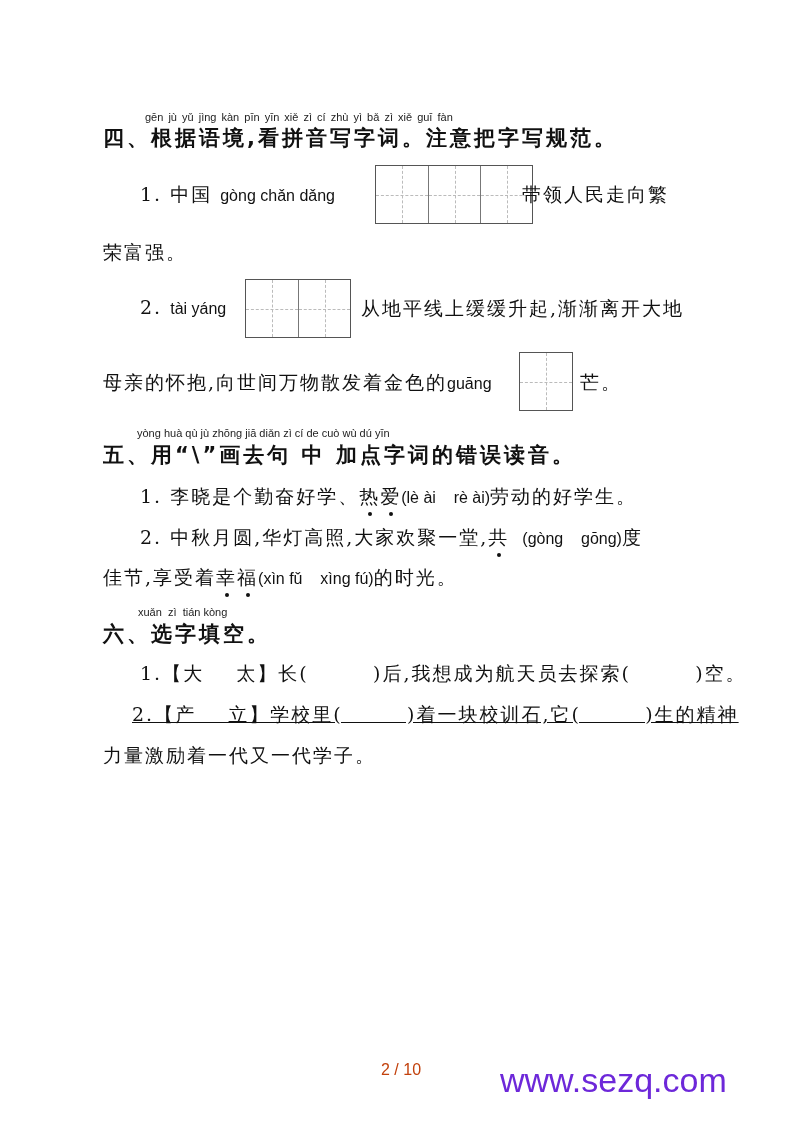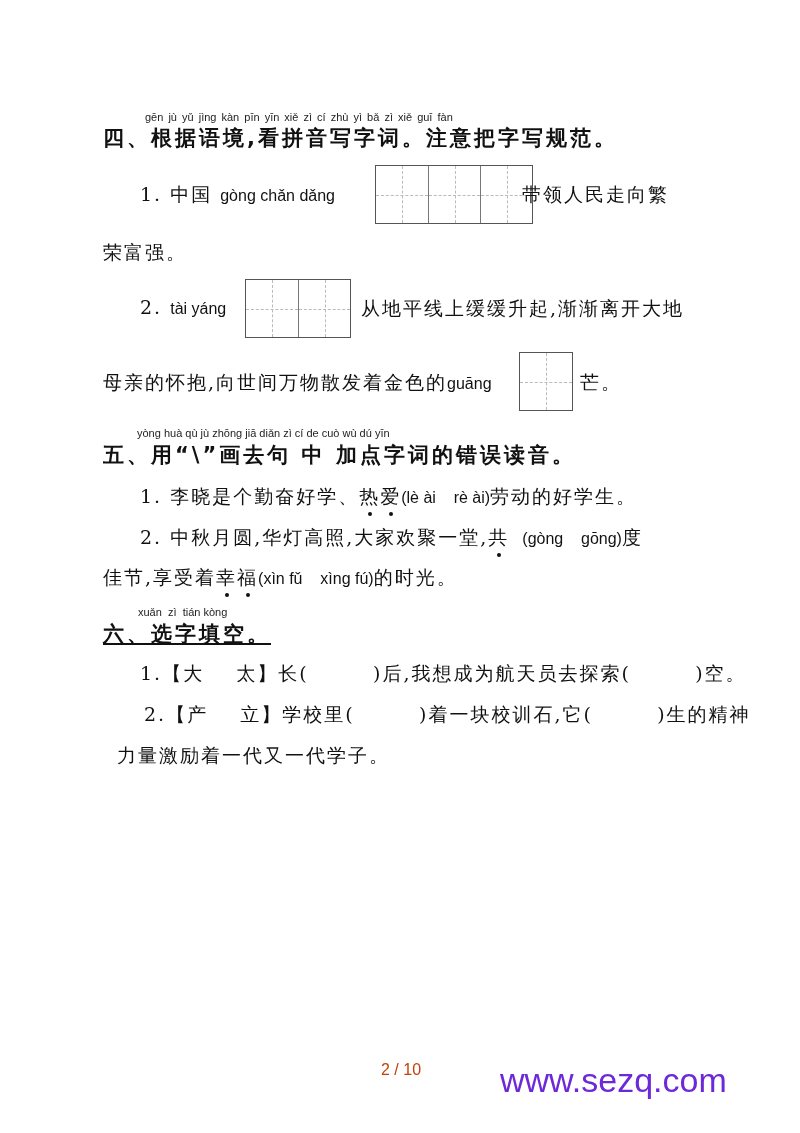--- a/index.html
+++ b/index.html
@@ -64,20 +64,20 @@
 </div>
 
 <div class="abs line" style="left:140px; top:525px;">
   <span>2. 中秋月圆,华灯高照,大家欢聚一堂,</span><span class="dot">共</span><span class="pin" style="white-space:pre;margin-left:13px;">(gòng    gōng)</span><span>度</span>
 </div>
 <div class="abs line" style="left:103px; top:565px;">
   <span>佳节,享受着</span><span class="dot">幸</span><span class="dot">福</span><span class="pin" style="white-space:pre;">(xìn fǔ    xìng fú)</span><span>的时光。</span>
 </div>
 
 <div class="abs py" style="left:138px; top:606px; white-space:pre;">xuǎn  zì  tián kòng</div>
-<div class="abs heading" style="left:103px; top:620px;text-decoration:underline;">六、选字填空。</div>
+<div class="abs heading" style="left:103px; top:620px;">六、选字填空。</div>
 
 <div class="abs line" style="left:140px; top:661px; white-space:pre;">1.【大    太】长(        )后,我想成为航天员去探索(        )空。</div>
-<div class="abs line" style="left:144px; top:702px; white-space:pre;">2.【产    立】学校里(        )着一块校训石,它(        )生的精神</div>
-<div class="abs line" style="left:103px; top:743px;margin-left:14px;">力量激励着一代又一代学子。</div>
+<div class="abs line" style="left:132px; top:702px; white-space:pre;text-decoration:underline;">2.【产    立】学校里(        )着一块校训石,它(        )生的精神</div>
+<div class="abs line" style="left:103px; top:743px;">力量激励着一代又一代学子。</div>
 
 <div class="abs pager" style="left:381px; top:1061px;">2 / 10</div>
 <div class="abs watermark" style="left:500px; top:1061px;">www.sezq.com</div>
 
 </body></html>

